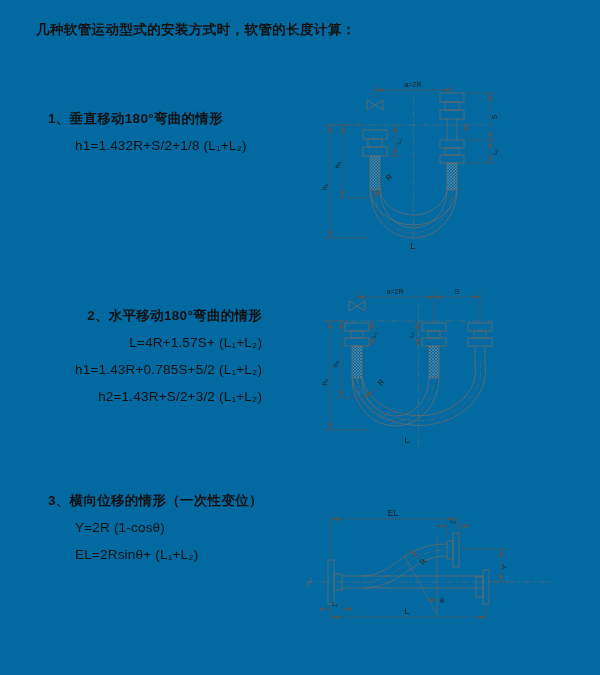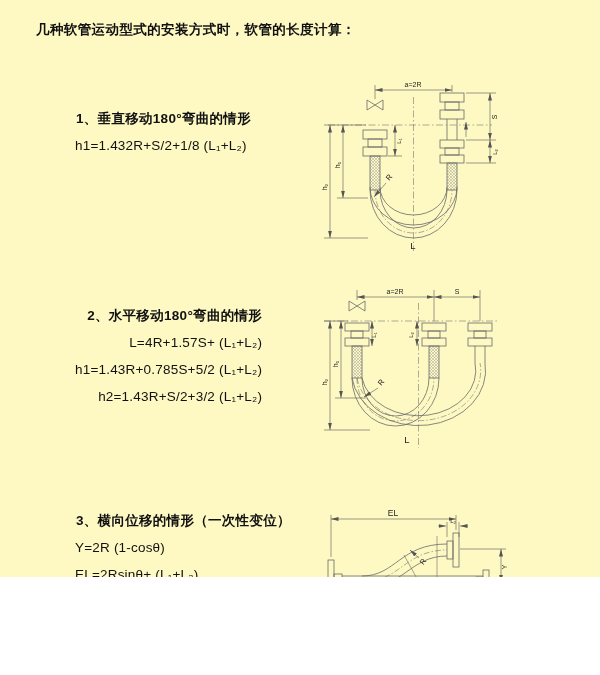--- a/index.html
+++ b/index.html
@@ -1,27 +1,27 @@
 <!DOCTYPE html>
 <html><head>
 <meta charset="utf-8">
 <style>
   html,body{margin:0;padding:0;background:#ffffff;}
   .page{
-    position:relative;width:600px;height:577px;background:#fef9c3;
+    position:relative;width:600px;height:675px;background:#0369a1;
     font-family:"Liberation Sans","DejaVu Sans",sans-serif;color:#111;
     overflow:hidden;
   }
   .doc-title{
     position:absolute;left:36px;top:21px;
     font-size:13.5px;font-weight:700;letter-spacing:0.4px;white-space:nowrap;
   }
   .sec{position:absolute;left:48px;}
-  .sec1{top:110px;} .sec2{top:307px;text-align:right;} .sec3{top:512px;}
-  .sec-heading{font-size:13.5px;font-weight:700;line-height:18px;white-space:nowrap;letter-spacing:0.3px;margin-left:28px;}
+  .sec1{top:110px;} .sec2{top:307px;text-align:right;} .sec3{top:492px;}
+  .sec-heading{font-size:13.5px;font-weight:700;line-height:18px;white-space:nowrap;letter-spacing:0.3px;}
   .formula{
     font-size:13.5px;font-weight:400;line-height:18px;margin-top:9px;margin-left:27px;
     white-space:nowrap;letter-spacing:0.2px;
   }
   .diag{position:absolute;}
   .d1{left:310px;top:75px;}
   .d2{left:310px;top:278px;}
   .d3{left:300px;top:505px;}
   svg text{font-family:"Liberation Sans","DejaVu Sans",sans-serif;fill:#222;stroke:none;}
 </style>

